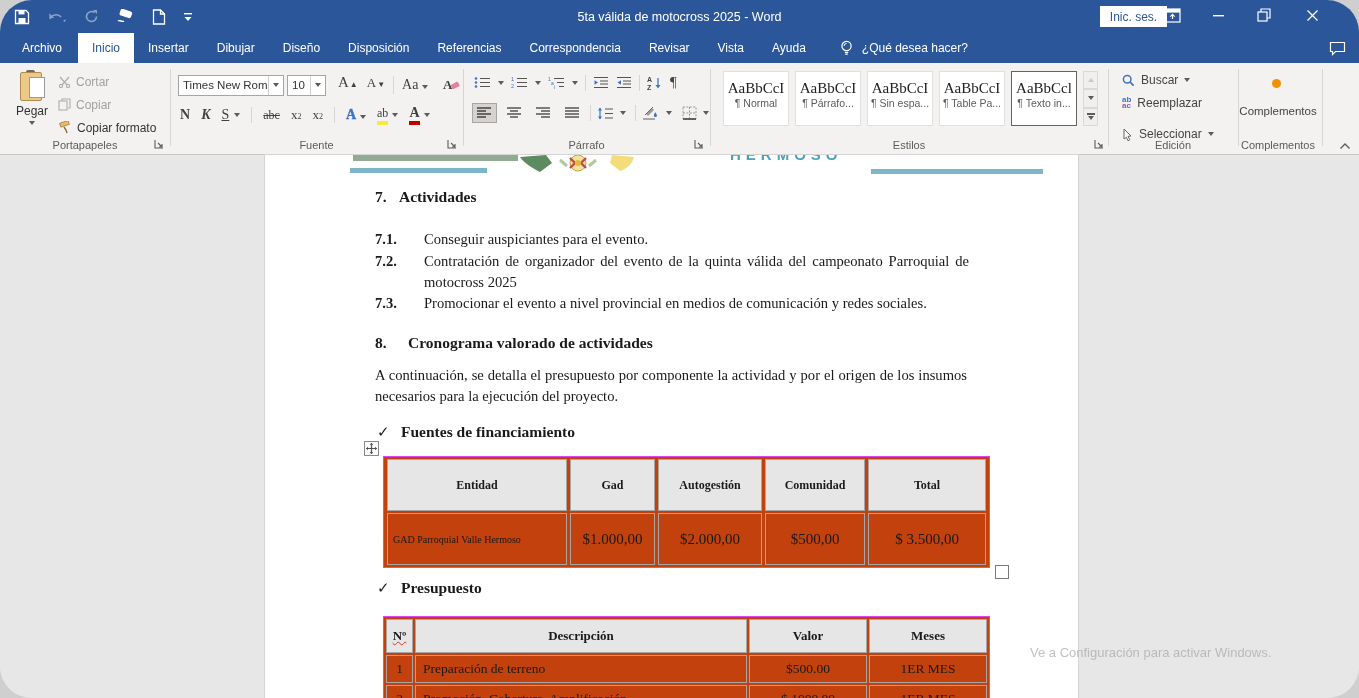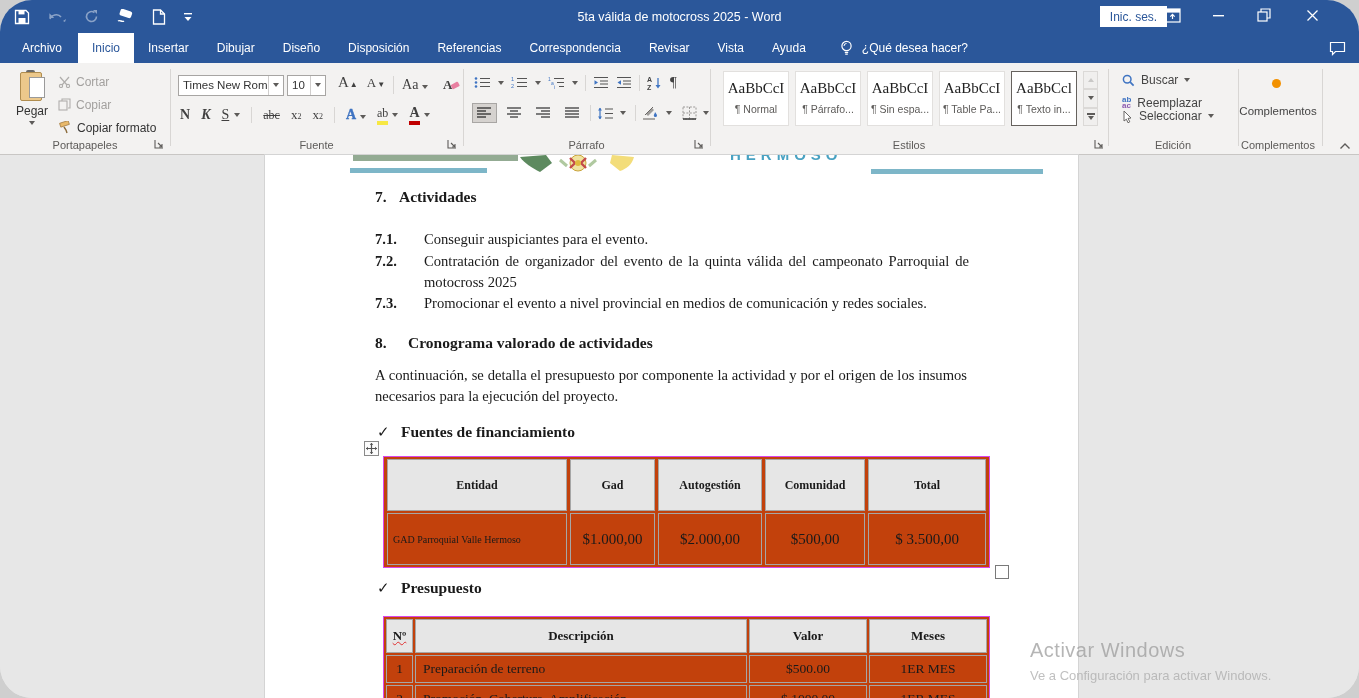--- a/index.html
+++ b/index.html
@@ -40,21 +40,21 @@
   .cliprow{display:flex;align-items:center;gap:5px;height:23px;}
   
   .combo{background:#fff;border:1px solid #a7a5a3;height:21px;display:flex;align-items:center;box-sizing:border-box;}
   .combo .val{font-size:11.5px;color:#333;padding:0 4px;white-space:nowrap;overflow:hidden;flex:1;}
   .combo .dd{width:14px;height:100%;display:flex;align-items:center;justify-content:center;border-left:1px solid #d0cecd;}
   .fbtn{font-family:"Liberation Serif",serif;font-size:14px;color:#404040;display:inline-flex;align-items:baseline;}
   
   .stylechip{position:absolute;top:8px;width:66px;height:55px;background:#fff;border:1px solid #e2e0de;box-sizing:border-box;text-align:center;}
   .stylechip.sel{border:1px solid #66625e;}
   .stylechip .prev{font-family:"Liberation Serif",serif;font-size:15px;color:#222;margin-top:8px;}
-  .stylechip .nm{font-size:10.5px;color:#5d5b59;margin-top:6px;white-space:nowrap;overflow:hidden;text-align:center;}
+  .stylechip .nm{font-size:10.5px;color:#5d5b59;white-space:nowrap;overflow:hidden;text-align:center;}
   .sscroll{position:absolute;left:1083px;top:8px;width:15px;height:55px;display:flex;flex-direction:column;}
   .sscroll div{flex:1;background:#f0efee;border:1px solid #dbd9d7;display:flex;align-items:center;justify-content:center;}
   .tri-up{width:0;height:0;border-left:3.5px solid transparent;border-right:3.5px solid transparent;border-bottom:4px solid #9a9896;}
   .tri-dn{width:0;height:0;border-left:3.5px solid transparent;border-right:3.5px solid transparent;border-top:4px solid #5d5b59;}
   
   .edrow{position:absolute;left:1122px;display:flex;align-items:center;gap:6px;font-size:12px;color:#444;height:16px;}
   
   .addin-dot{position:absolute;left:1272px;top:16px;width:9px;height:9px;border-radius:50%;background:#f29100;}
   .addin-lbl{position:absolute;left:1238px;top:42px;width:80px;text-align:center;font-size:11.5px;color:#444;}
   .collapse{position:absolute;right:8px;bottom:4px;color:#5d5b59;font-size:11px;}
@@ -480,21 +480,21 @@
       <span>Buscar</span>
       <span class="chev"></span>
     </div>
     <div class="edrow" style="top:32px;">
       <span style="display:flex;flex-direction:column;line-height:6.5px;font-size:8px;font-weight:bold;">
           <span style="color:#3f74c2;">ab</span>
           <span style="color:#8b5bb0;">ac</span>
         </span>
       <span>Reemplazar</span>
     </div>
-    <div class="edrow" style="top:45px;text-align:right;">
+    <div class="edrow" style="top:63px;text-align:right;">
       <span>
           <svg width="11" height="13" viewBox="0 0 11 13">
             <path d="M2 1l7 7-3 .4 1.8 3.4-1.8 1-1.6-3.6L2 11z" fill="#fff" stroke="#6a6866" stroke-width="1"></path>
           </svg>
         </span>
       <span>Seleccionar</span>
       <span class="chev"></span>
     </div>
     <div class="glabel" style="left:1108px;width:130px;">Edición</div>
     <div class="gsep" style="left:1238px;"></div>
@@ -625,18 +625,17 @@
           <td>2</td>
           <td class="dsc">Promoción, Cobertura, Amplificación.</td>
           <td>$ 1000,00</td>
           <td>1ER MES</td>
         </tr>
       </tbody>
         </table>
     </div>
 
     <div class="watermark">
-      <div class="w1">Activar Windows</div>
       <div class="w2">Ve a Configuración para activar Windows.</div>
     </div>
   </div>
 
 </div>
 
 </body></html>

